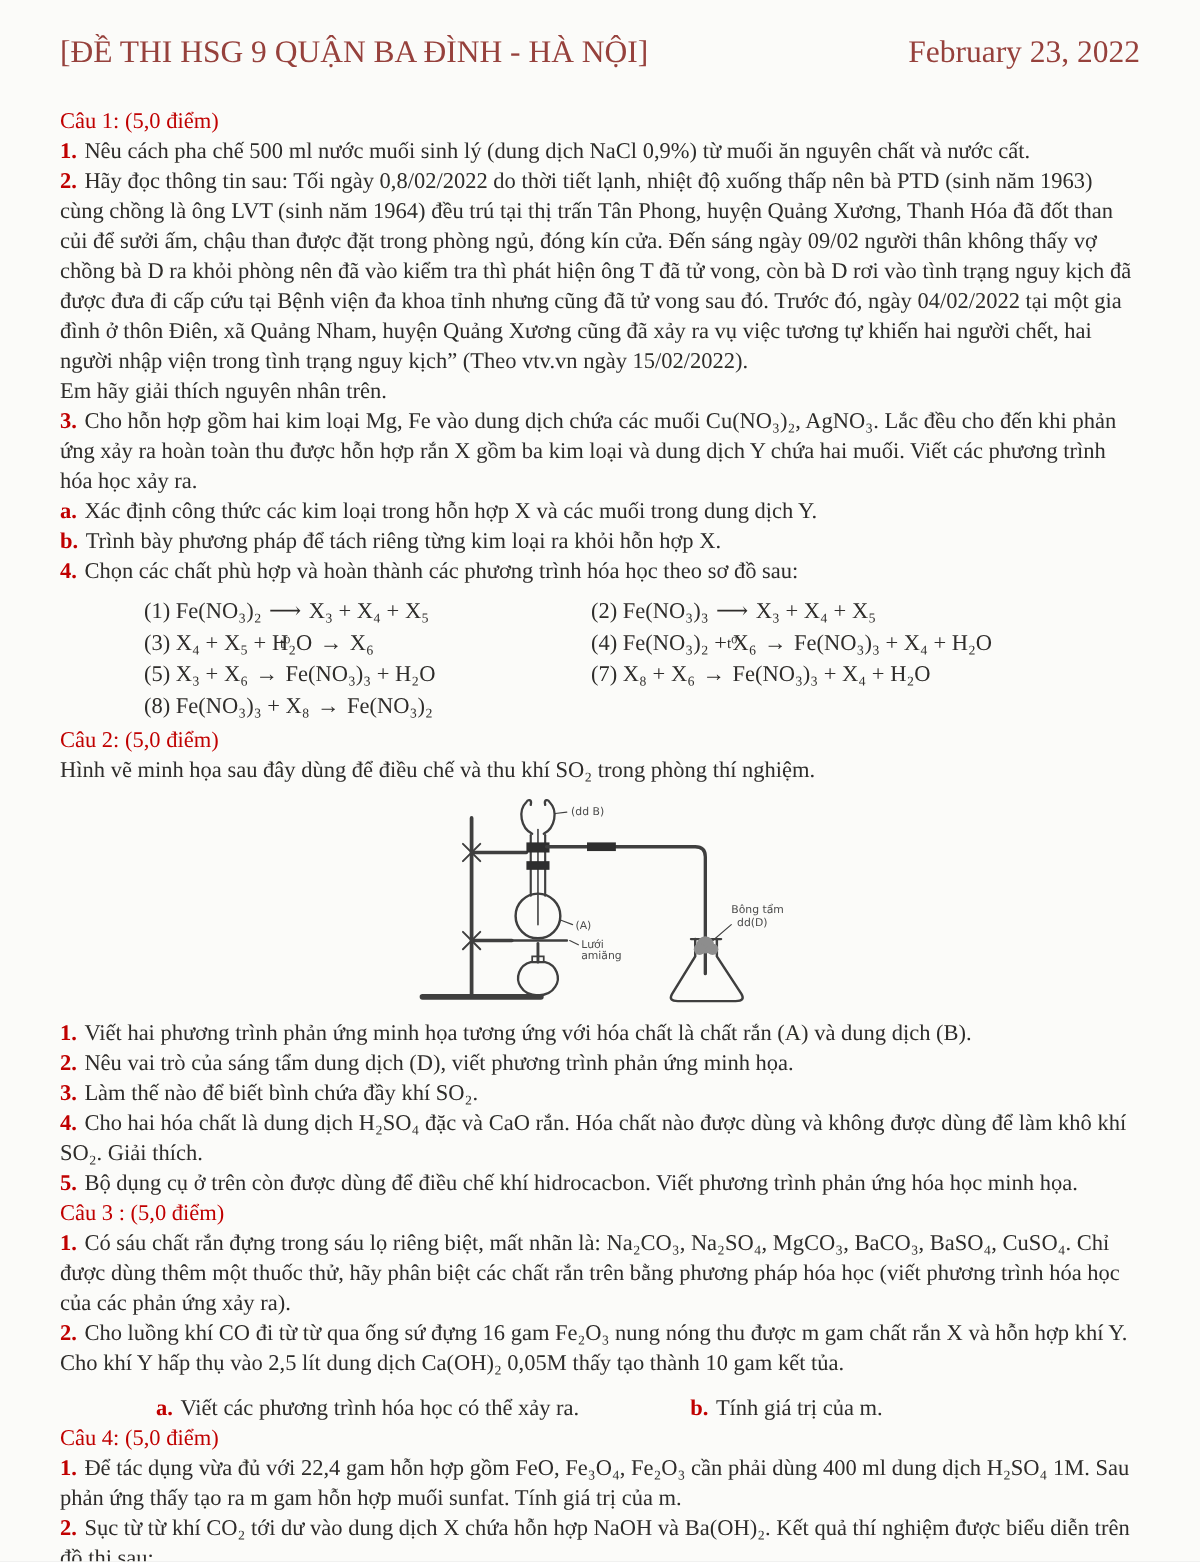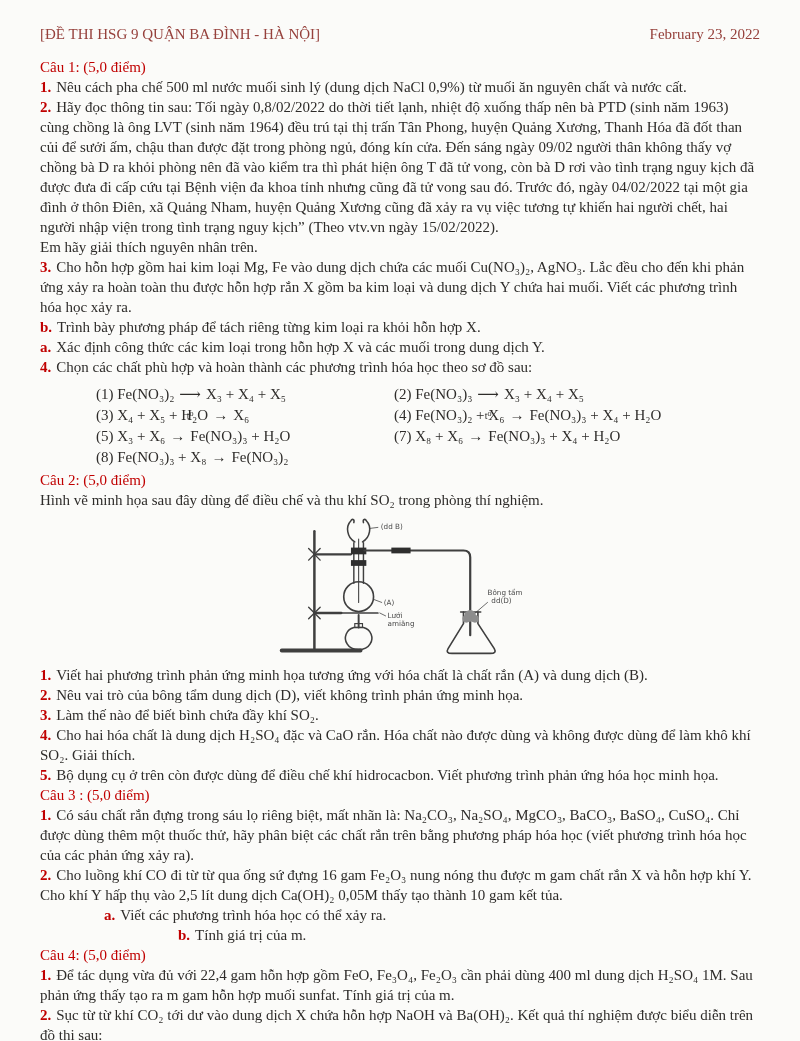--- a/index.html
+++ b/index.html
@@ -3,51 +3,51 @@
 <meta charset="utf-8">
 <style>
   html,body{margin:0;padding:0;background:#e9e9e7;}
   .page{
     width:800px;height:1041px;margin:0 auto;background:#fbfbf9;
     box-sizing:border-box;padding:24px 40px 0 40px;overflow:hidden;
     font-family:"Liberation Serif","DejaVu Serif",serif;
     color:#2e2c2a;font-size:15px;line-height:20px;
   }
   .doc-header{display:flex;justify-content:space-between;align-items:baseline;
-    color:#96413c;font-size:15px;margin-bottom:13px;}
+    color:#96413c;font-size:21px;margin-bottom:27px;}
   .heading{color:#c00000;font-weight:normal;margin:0;}
   .para{margin:0;}
   .num{color:#c00000;font-weight:bold;margin-right:5px;}
   .eqs{margin-left:56px;display:grid;grid-template-columns:298px auto;padding:7px 0 2px 0;}
   .eq{line-height:21px;white-space:nowrap;}
   .rx{display:inline-block;position:relative;margin:0 5px;}
   .rx .lbl{position:absolute;top:-9px;left:50%;transform:translateX(-50%);
     font-size:10px;line-height:1;margin-top:36px;}
   .diagram{display:flex;justify-content:center;margin:3px 0 2px 0;}
   .diagram svg text{font-family:"DejaVu Sans",sans-serif;font-size:7.5px;fill:#4a4a4a;}
-  .ab-row{margin:0 0 0 64px;display:flex;flex-direction:column;}
+  .ab-row{margin:10px 0 0 64px;display:flex;}
   .ab-b{margin-left:74px;}
 </style>
 </head>
 <body>
 
 <div class="page">
 
   <div class="doc-header">
     <span>[ĐỀ THI HSG 9 QUẬN BA ĐÌNH - HÀ NỘI]</span>
     <span>February 23, 2022</span>
   </div>
 
   <p class="heading">Câu 1: (5,0 điểm)</p>
   <p class="para"><span class="num">1.</span><span>Nêu cách pha chế 500 ml nước muối sinh lý (dung dịch NaCl 0,9%) từ muối ăn nguyên chất và nước cất.</span></p>
   <p class="para"><span class="num">2.</span><span>Hãy đọc thông tin sau: Tối ngày 0,8/02/2022 do thời tiết lạnh, nhiệt độ xuống thấp nên bà PTD (sinh năm 1963) cùng chồng là ông LVT (sinh năm 1964) đều trú tại thị trấn Tân Phong, huyện Quảng Xương, Thanh Hóa đã đốt than củi để sưởi ấm, chậu than được đặt trong phòng ngủ, đóng kín cửa. Đến sáng ngày 09/02 người thân không thấy vợ chồng bà D ra khỏi phòng nên đã vào kiểm tra thì phát hiện ông T đã tử vong, còn bà D rơi vào tình trạng nguy kịch đã được đưa đi cấp cứu tại Bệnh viện đa khoa tỉnh nhưng cũng đã tử vong sau đó. Trước đó, ngày 04/02/2022 tại một gia đình ở thôn Điên, xã Quảng Nham, huyện Quảng Xương cũng đã xảy ra vụ việc tương tự khiến hai người chết, hai người nhập viện trong tình trạng nguy kịch” (Theo vtv.vn ngày 15/02/2022).</span></p>
   <p class="para">Em hãy giải thích nguyên nhân trên.</p>
   <p class="para"><span class="num">3.</span><span>Cho hỗn hợp gồm hai kim loại Mg, Fe vào dung dịch chứa các muối Cu(NO₃)₂, AgNO₃. Lắc đều cho đến khi phản ứng xảy ra hoàn toàn thu được hỗn hợp rắn X gồm ba kim loại và dung dịch Y chứa hai muối. Viết các phương trình hóa học xảy ra.</span></p>
+  <p class="para"><span class="num">a.</span><span>Xác định công thức các kim loại trong hỗn hợp X và các muối trong dung dịch Y.</span></p>
   <p class="para"><span class="num">b.</span><span>Trình bày phương pháp để tách riêng từng kim loại ra khỏi hỗn hợp X.</span></p>
-  <p class="para"><span class="num">a.</span><span>Xác định công thức các kim loại trong hỗn hợp X và các muối trong dung dịch Y.</span></p>
   <p class="para"><span class="num">4.</span><span>Chọn các chất phù hợp và hoàn thành các phương trình hóa học theo sơ đồ sau:</span></p>
 
   <div class="eqs">
     <div class="eq"><span>(1) Fe(NO₃)₂</span><span class="rx"><span class="lbl">t⁰</span><span>⟶</span></span><span>X₃ + X₄ + X₅</span></div>
     <div class="eq"><span>(2) Fe(NO₃)₃</span><span class="rx"><span class="lbl">t⁰</span><span>⟶</span></span><span>X₃ + X₄ + X₅</span></div>
     <div class="eq"><span>(3) X₄ + X₅ + H₂O</span><span class="rx"><span class="lbl"></span><span>→</span></span><span>X₆</span></div>
     <div class="eq"><span>(4) Fe(NO₃)₂ + X₆</span><span class="rx"><span class="lbl"></span><span>→</span></span><span>Fe(NO₃)₃ + X₄ + H₂O</span></div>
     <div class="eq"><span>(5) X₃ + X₆</span><span class="rx"><span class="lbl"></span><span>→</span></span><span>Fe(NO₃)₃ + H₂O</span></div>
     <div class="eq"><span>(7) X₈ + X₆</span><span class="rx"><span class="lbl"></span><span>→</span></span><span>Fe(NO₃)₃ + X₄ + H₂O</span></div>
     <div class="eq"><span>(8) Fe(NO₃)₃ + X₈</span><span class="rx"><span class="lbl"></span><span>→</span></span><span>Fe(NO₃)₂</span></div>
@@ -108,21 +108,21 @@
       <text x="111" y="14">(dd B)</text>
       <text x="114" y="93">(A)</text>
       <text x="118" y="106">Lưới</text>
       <text x="118" y="114">amiăng</text>
       <text x="222" y="82">Bông tẩm</text>
       <text x="226" y="91">dd(D)</text>
     </svg>
   </div>
 
   <p class="para"><span class="num">1.</span><span>Viết hai phương trình phản ứng minh họa tương ứng với hóa chất là chất rắn (A) và dung dịch (B).</span></p>
-  <p class="para"><span class="num">2.</span><span>Nêu vai trò của bông tẩm dung dịch (D), viết không trình phản ứng minh họa.</span></p>
+  <p class="para"><span class="num">2.</span><span>Nêu vai trò của sáng tẩm dung dịch (D), viết phương trình phản ứng minh họa.</span></p>
   <p class="para"><span class="num">3.</span><span>Làm thế nào để biết bình chứa đầy khí SO₂.</span></p>
   <p class="para"><span class="num">4.</span><span>Cho hai hóa chất là dung dịch H₂SO₄ đặc và CaO rắn. Hóa chất nào được dùng và không được dùng để làm khô khí SO₂. Giải thích.</span></p>
   <p class="para"><span class="num">5.</span><span>Bộ dụng cụ ở trên còn được dùng để điều chế khí hidrocacbon. Viết phương trình phản ứng hóa học minh họa.</span></p>
 
   <p class="heading">Câu 3 : (5,0 điểm)</p>
   <p class="para"><span class="num">1.</span><span>Có sáu chất rắn đựng trong sáu lọ riêng biệt, mất nhãn là: Na₂CO₃, Na₂SO₄, MgCO₃, BaCO₃, BaSO₄, CuSO₄. Chỉ được dùng thêm một thuốc thử, hãy phân biệt các chất rắn trên bằng phương pháp hóa học (viết phương trình hóa học của các phản ứng xảy ra).</span></p>
   <p class="para"><span class="num">2.</span><span>Cho luồng khí CO đi từ từ qua ống sứ đựng 16 gam Fe₂O₃ nung nóng thu được m gam chất rắn X và hỗn hợp khí Y. Cho khí Y hấp thụ vào 2,5 lít dung dịch Ca(OH)₂ 0,05M thấy tạo thành 10 gam kết tủa.</span></p>
   <p class="para ab-row">
     <span><span class="num">a.</span><span>Viết các phương trình hóa học có thể xảy ra.</span></span>
     <span class="ab-b"><span class="num">b.</span><span>Tính giá trị của m.</span></span>

